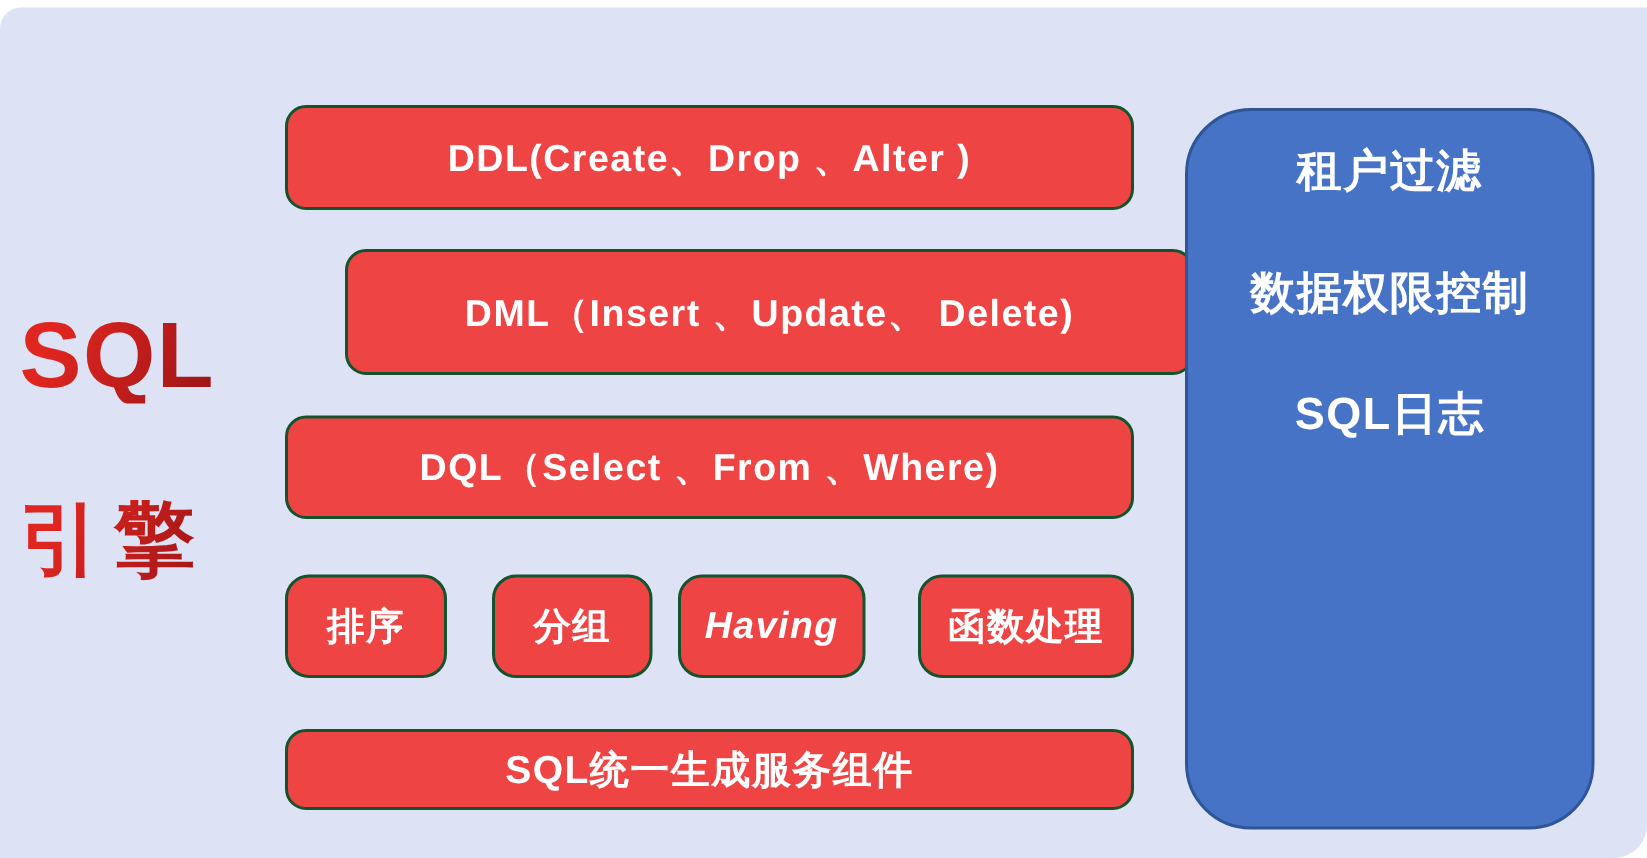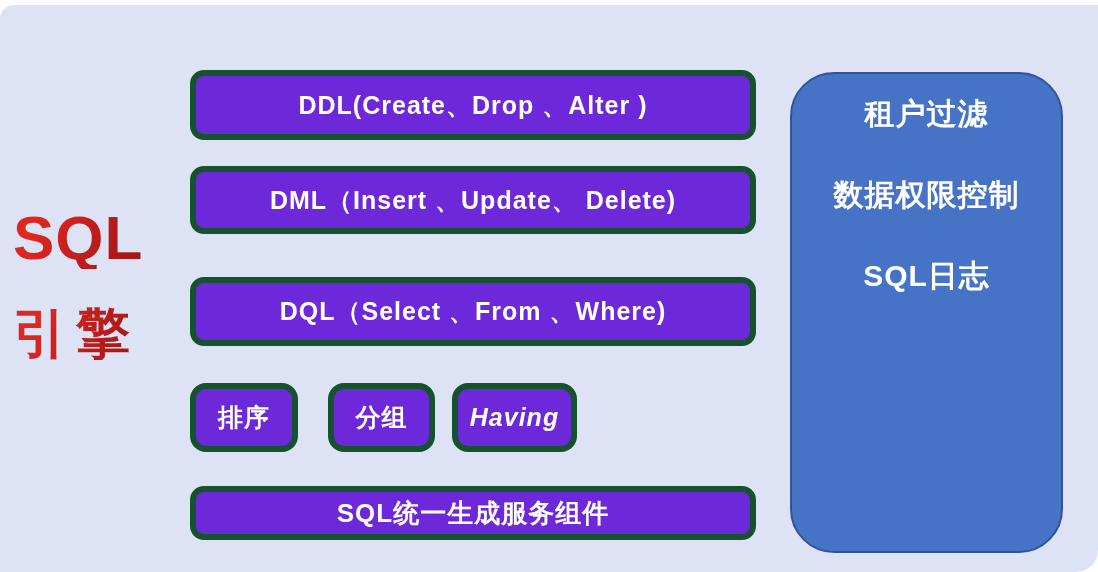--- a/index.html
+++ b/index.html
@@ -36,39 +36,39 @@
   }
   @supports (-webkit-background-clip: text) {
     .title .line {
       background: linear-gradient(115deg, #e02620 15%, #8c1014 95%);
       -webkit-background-clip: text;
       background-clip: text;
       color: transparent;
     }
   }
   .title .l1 { font-size: 62px; letter-spacing: 1px; }
-  .title .l2 { font-size: 54px; margin-top: 37px; letter-spacing: 9px; }
+  .title .l2 { font-size: 54px; margin-top: 64px; letter-spacing: 9px; }
 
   .box {
     position: absolute;
-    background: #6d28d9;
-    border: 6px solid #14532d;
+    background: #ef4444;
+    border: 2px solid #14532d;
     border-radius: 14px;
     box-sizing: border-box;
     color: #ffffff;
     font-weight: bold;
     display: flex;
     align-items: center;
     justify-content: center;
     text-align: center;
     letter-spacing: 1px;
   }
   .stmt { left: 190px; width: 566px; height: 70px; font-size: 25px; }
   #box-ddl { top: 70px; }
-  #box-dml { top: 166px; height: 68px; }
+  #box-dml { top: 166px; height: 84px; margin-left: 40px; }
   #box-dql { top: 277px; height: 69px; }
 
   .clause { top: 383px; height: 69px; font-size: 25px; border-radius: 16px; }
   #box-sort   { left: 190px; width: 108px; }
   #box-group  { left: 328px; width: 107px; }
   #box-having { left: 452px; width: 125px; font-style: italic; }
   #box-func   { left: 612px; width: 144px; }
 
   #box-bottom { left: 190px; top: 486px; width: 566px; height: 54px; font-size: 26px; }
 
@@ -119,20 +119,23 @@
 
   <div class="box clause" id="box-sort">
     <span>排序</span>
   </div>
   <div class="box clause" id="box-group">
     <span>分组</span>
   </div>
   <div class="box clause" id="box-having">
     <span>Having</span>
   </div>
+  <div class="box clause" id="box-func">
+    <span>函数处理</span>
+  </div>
 
   <div class="box" id="box-bottom">
     <span>SQL统一生成服务组件</span>
   </div>
 
   <div class="side-panel">
     <div class="side-item">租户过滤</div>
     <div class="side-item">数据权限控制</div>
     <div class="side-item">SQL日志</div>
   </div>

